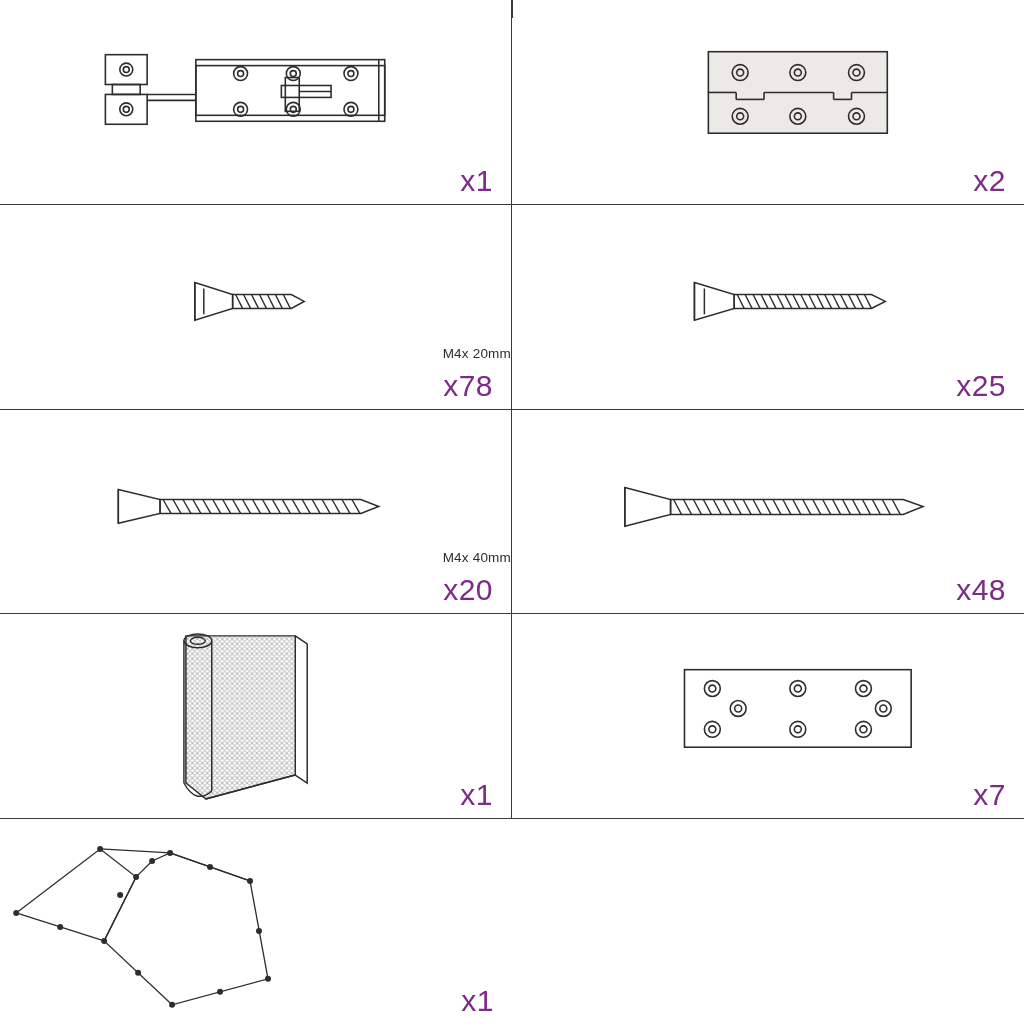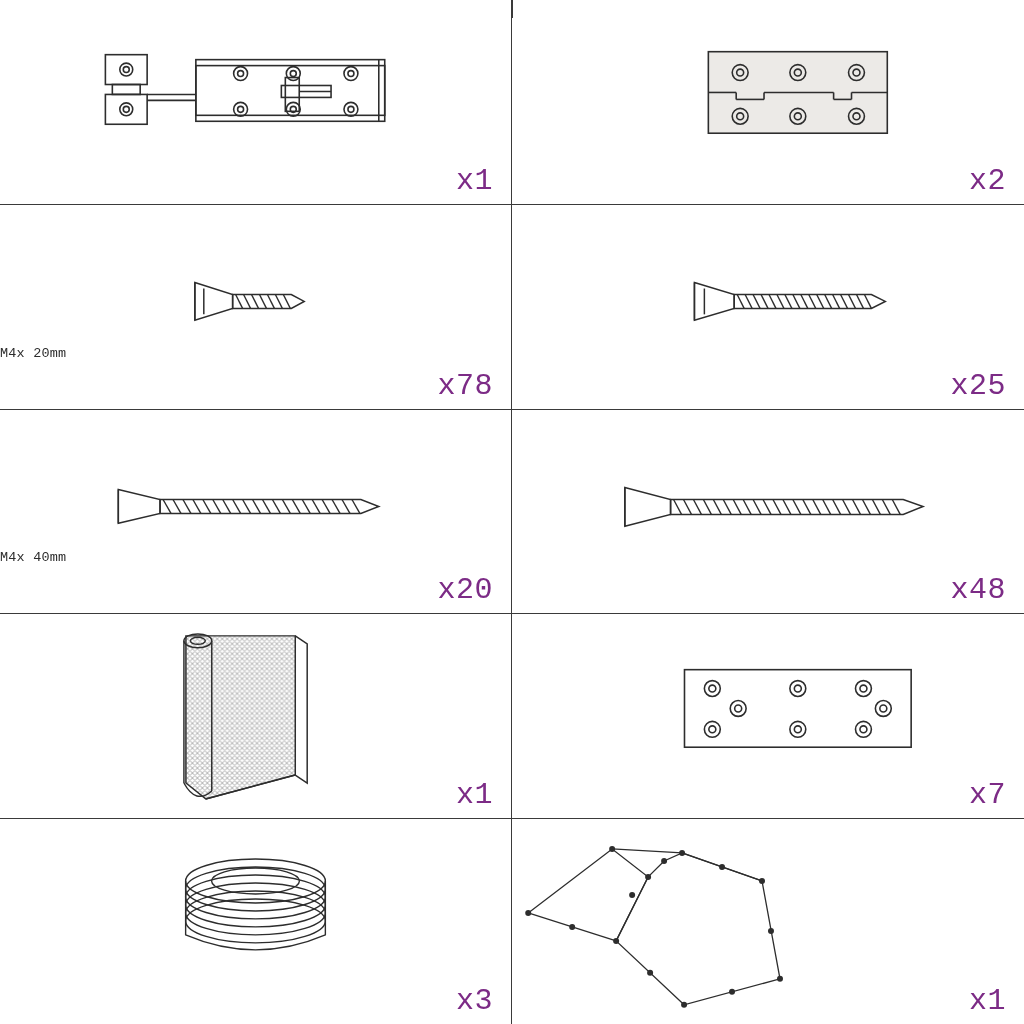--- a/index.html
+++ b/index.html
@@ -30,40 +30,39 @@
     display: grid;
     grid-template-columns: 1fr 1fr;
     grid-template-rows: repeat(5, 1fr);
   }
   .cell {
     position: relative;
     box-sizing: border-box;
     border-right: 1.5px solid #3a3a3a;
     border-bottom: 1.5px solid #3a3a3a;
     overflow: hidden;
-    font-family: Liberation Mono, monospace;
   }
   .cell.col2 { border-right: none; }
   .cell.row5 { border-bottom: none; }
 
   .art {
     position: absolute;
     left: 0;
     top: 0;
     width: 100%;
     height: 100%;
   }
   .art svg { display: block; width: 100%; height: 100%; }
 
   .spec {
     position: absolute;
     left: 0;
     right: 0;
     bottom: 48px;
-    text-align: left;
+    text-align: right;
     font-size: 13.5px;
     color: #2d2d2d;
     letter-spacing: 0.2px;
   }
   .qty {
     position: absolute;
     right: 18px;
     bottom: 6px;
     font-size: 30px;
     color: #7c2b86;
@@ -346,38 +345,20 @@
               <circle cx="372" cy="95" r="3.5"></circle>
             <circle cx="352" cy="116" r="8"></circle>
               <circle cx="352" cy="116" r="3.5"></circle>
           </g>
         </svg>
       </div>
       <div class="spec"></div>
       <div class="qty">x7</div>
     </div>
 
-    <div class="cell row5 col1">
-      <div class="art">
-        <svg viewBox="0 0 512 205" preserveAspectRatio="xMidYMid meet">
-          <g fill="none" stroke="#2d2d2d" stroke-width="1.4">
-            <path d="M186 62 L186 116 Q256 146 326 116 L326 62"></path>
-            <ellipse cx="256" cy="62" rx="70" ry="22"></ellipse>
-            <ellipse cx="256" cy="70" rx="70" ry="22"></ellipse>
-            <ellipse cx="256" cy="78" rx="70" ry="22"></ellipse>
-            <ellipse cx="256" cy="86" rx="70" ry="22"></ellipse>
-            <ellipse cx="256" cy="94" rx="70" ry="22"></ellipse>
-            <ellipse cx="256" cy="102" rx="70" ry="22"></ellipse>
-            <ellipse cx="256" cy="62" rx="44" ry="13"></ellipse>
-          </g>
-        </svg>
-      </div>
-      <div class="spec"></div>
-      <div class="qty">x3</div>
-    </div>
 
     <div class="cell row5 col2">
       <div class="art">
         <svg viewBox="0 0 512 205" preserveAspectRatio="xMidYMid meet">
           <g fill="none" stroke="#2d2d2d" stroke-width="1.3">
             <path d="M16 94 L100 30 L136 58 L152 42 L170 34 L250 62 L268 160 L172 186 L104 122 L136 58"></path>
             <path d="M100 30 L170 34"></path>
             <path d="M136 58 L104 122"></path>
             <path d="M170 34 L250 62"></path>
             <path d="M104 122 L16 94"></path>

